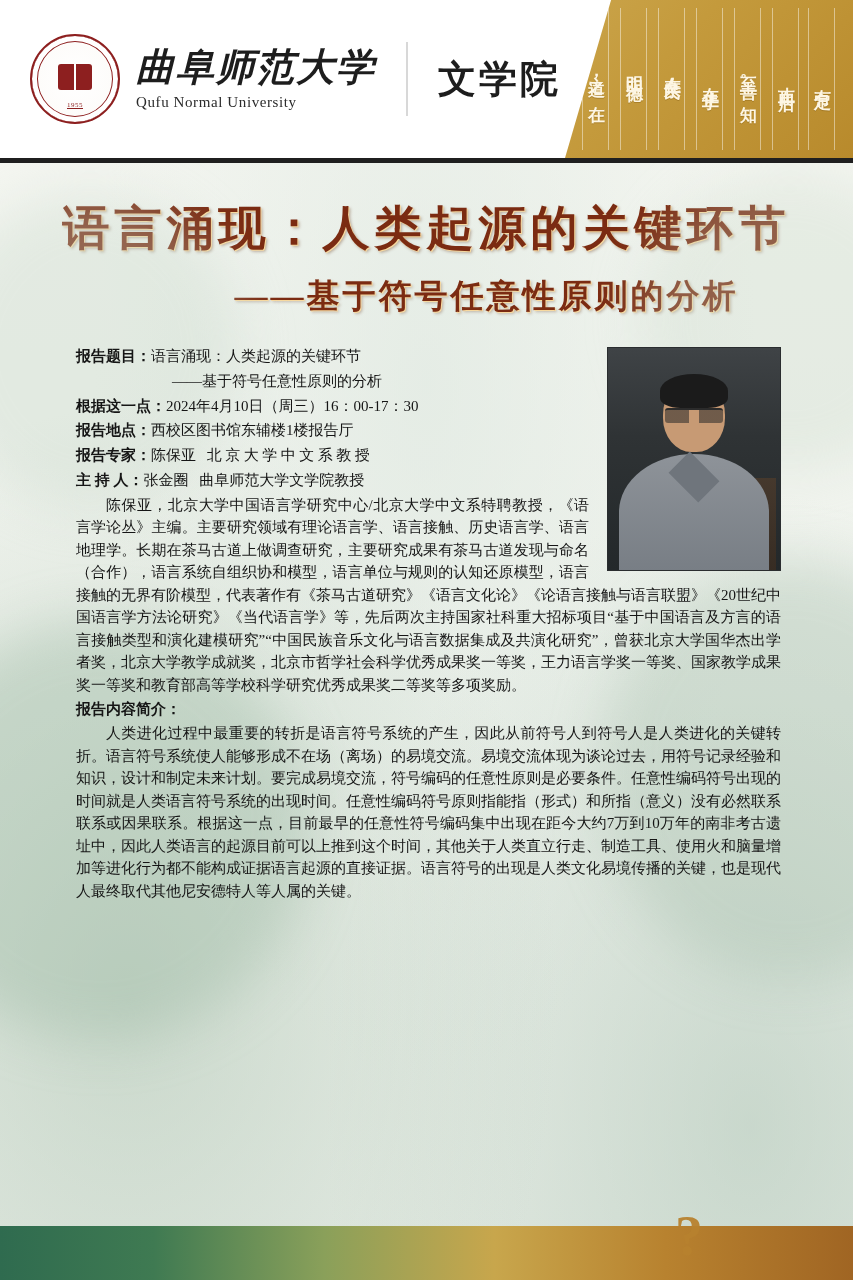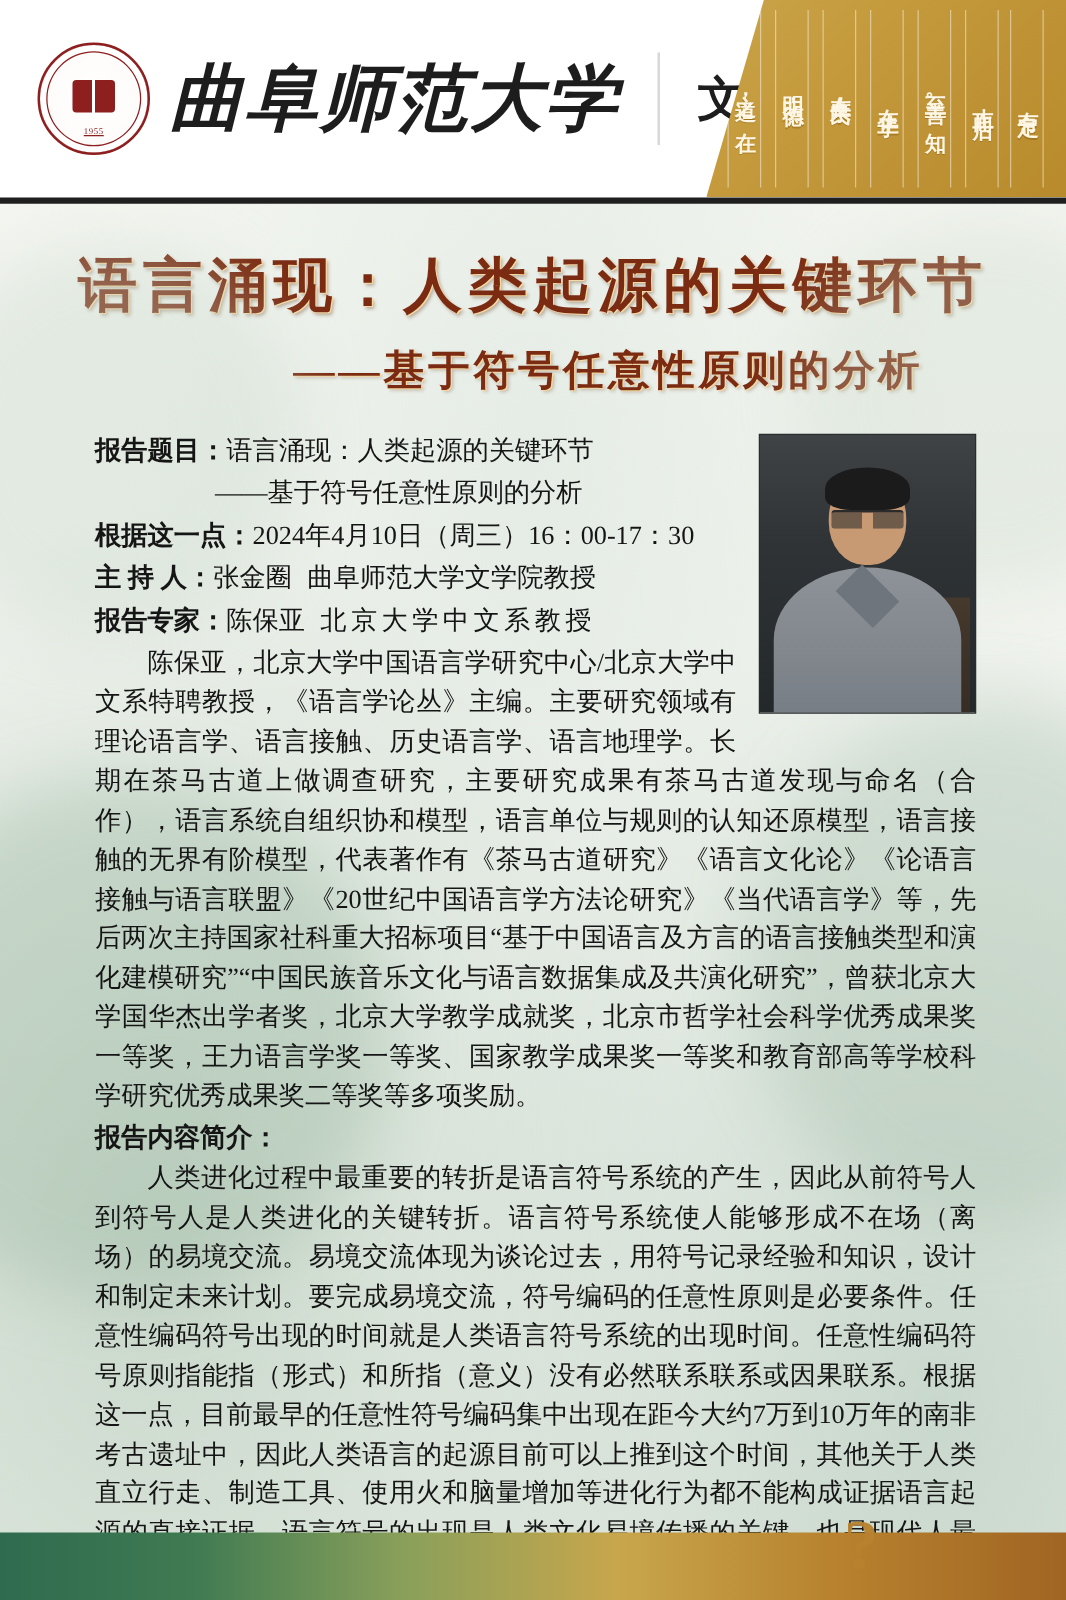--- a/index.html
+++ b/index.html
@@ -78,21 +78,21 @@
     left: 50%;
     bottom: 13px;
     transform: translateX(-50%);
     font-size: 7px;
     color: #8d1f1f;
     letter-spacing: 0.5px;
     text-decoration: underline;
   }
   .title-cn {
     font-family: "Liberation Serif", "DejaVu Serif", serif;
-    font-size: 58px;
+    font-size: 38px;
     font-weight: bold;
     color: #1d1d1d;
     letter-spacing: 2px;
     line-height: 1;
     font-style: italic;
     text-align: center;
   }
   .title-en {
     font-family: "Liberation Serif", "DejaVu Serif", serif;
     font-size: 15px;
@@ -173,21 +173,21 @@
     text-shadow:
       1px 1px 0 #f7d9a0,
       2px 2px 3px rgba(90,40,10,0.30);
   }
 
   
   .content {
     position: relative;
     margin: 26px 72px 0 76px;
     color: #151515;
-    font-size: 21px;
+    font-size: 15px;
     line-height: 1.52;
   }
   .portrait {
     float: right;
     width: 172px;
     height: 222px;
     margin: 2px 0 8px 18px;
     background: linear-gradient(180deg,#3f4346 0%, #2f3335 40%, #23282a 100%);
     position: relative;
     overflow: hidden;
@@ -307,20 +307,21 @@
   <div class="wash w4"></div>
 
   <div class="header">
     <div class="header-left">
       <div class="logo">
         <div class="book"></div>
         <div class="year">1955</div>
       </div>
       <div>
         <div class="title-cn">曲阜师范大学</div>
+        <div class="title-en">Qufu Normal University</div>
       </div>
       <div class="divider-v"></div>
       <div class="college">文学院</div>
     </div>
 
     <div class="header-right">
       <div class="motto m1 motto-box">有定</div>
       <div class="motto m2 motto-box">止而后</div>
       <div class="motto m3 motto-box">至善。知</div>
       <div class="motto m4 motto-box">在止于</div>
@@ -347,24 +348,27 @@
     <div class="line">
       <span class="label">报告题目：</span><span>语言涌现：人类起源的关键环节</span>
     </div>
     <div class="line indent-sub">
       <span>——基于符号任意性原则的分析</span>
     </div>
     <div class="line">
       <span class="label">根据这一点：</span><span>2024年4月10日（周三）16：00-17：30</span>
     </div>
     <div class="line">
+      <span class="label">报告地点：</span><span>西校区图书馆东辅楼1楼报告厅</span>
+    </div>
+    <div class="line">
+      <span class="label">报告专家：</span><span>陈保亚</span><span class="spaced2">&nbsp;</span><span class="spaced">北京大学中文系教授</span>
+    </div>
+    <div class="line">
       <span class="label">主 持 人：</span><span>张金圈</span><span class="spaced2">&nbsp;</span><span>曲阜师范大学文学院教授</span>
-    </div>
-    <div class="line">
-      <span class="label">报告专家：</span><span>陈保亚</span><span class="spaced2">&nbsp;</span><span class="spaced">北京大学中文系教授</span>
     </div>
 
     <div class="para">陈保亚，北京大学中国语言学研究中心/北京大学中文系特聘教授，《语言学论丛》主编。主要研究领域有理论语言学、语言接触、历史语言学、语言地理学。长期在茶马古道上做调查研究，主要研究成果有茶马古道发现与命名（合作），语言系统自组织协和模型，语言单位与规则的认知还原模型，语言接触的无界有阶模型，代表著作有《茶马古道研究》《语言文化论》《论语言接触与语言联盟》《20世纪中国语言学方法论研究》《当代语言学》等，先后两次主持国家社科重大招标项目“基于中国语言及方言的语言接触类型和演化建模研究”“中国民族音乐文化与语言数据集成及共演化研究”，曾获北京大学国华杰出学者奖，北京大学教学成就奖，北京市哲学社会科学优秀成果奖一等奖，王力语言学奖一等奖、国家教学成果奖一等奖和教育部高等学校科学研究优秀成果奖二等奖等多项奖励。</div>
 
     <div class="section-label">报告内容简介：</div>
     <div class="para">人类进化过程中最重要的转折是语言符号系统的产生，因此从前符号人到符号人是人类进化的关键转折。语言符号系统使人能够形成不在场（离场）的易境交流。易境交流体现为谈论过去，用符号记录经验和知识，设计和制定未来计划。要完成易境交流，符号编码的任意性原则是必要条件。任意性编码符号出现的时间就是人类语言符号系统的出现时间。任意性编码符号原则指能指（形式）和所指（意义）没有必然联系联系或因果联系。根据这一点，目前最早的任意性符号编码集中出现在距今大约7万到10万年的南非考古遗址中，因此人类语言的起源目前可以上推到这个时间，其他关于人类直立行走、制造工具、使用火和脑量增加等进化行为都不能构成证据语言起源的直接证据。语言符号的出现是人类文化易境传播的关键，也是现代人最终取代其他尼安德特人等人属的关键。</div>
   </div>
 
   <div class="footer">
     <div class="mark">?</div>

